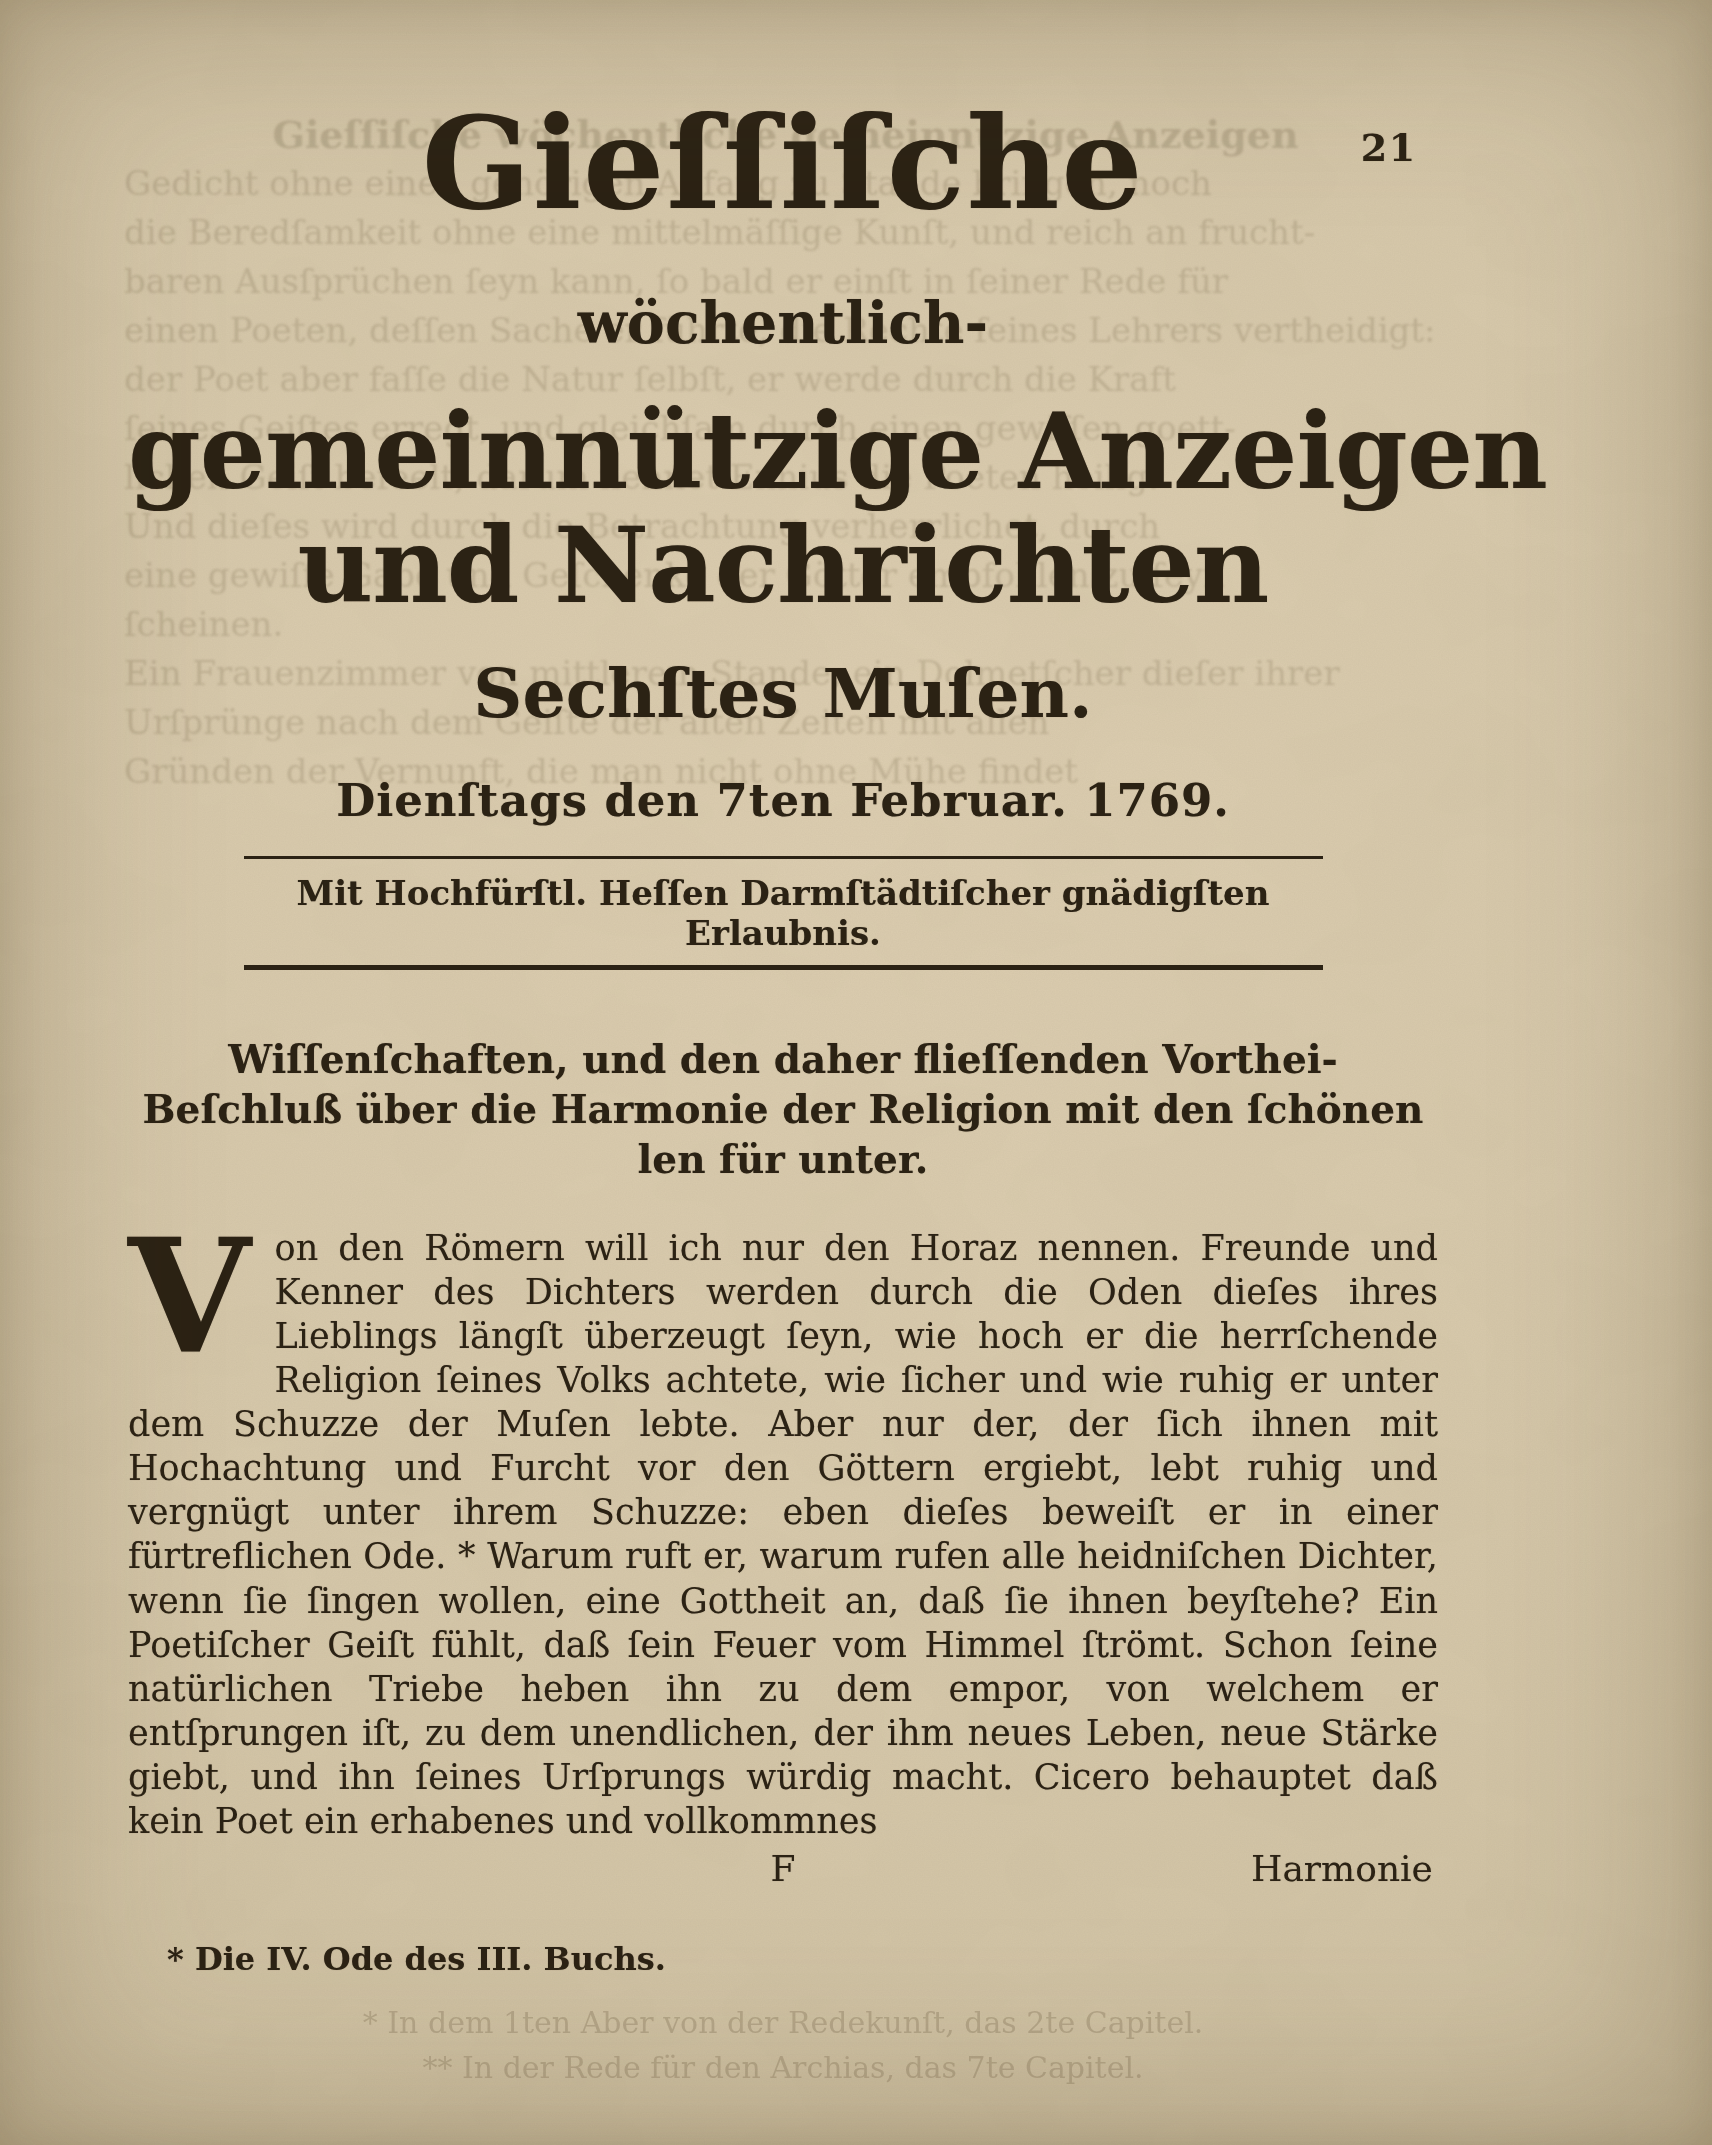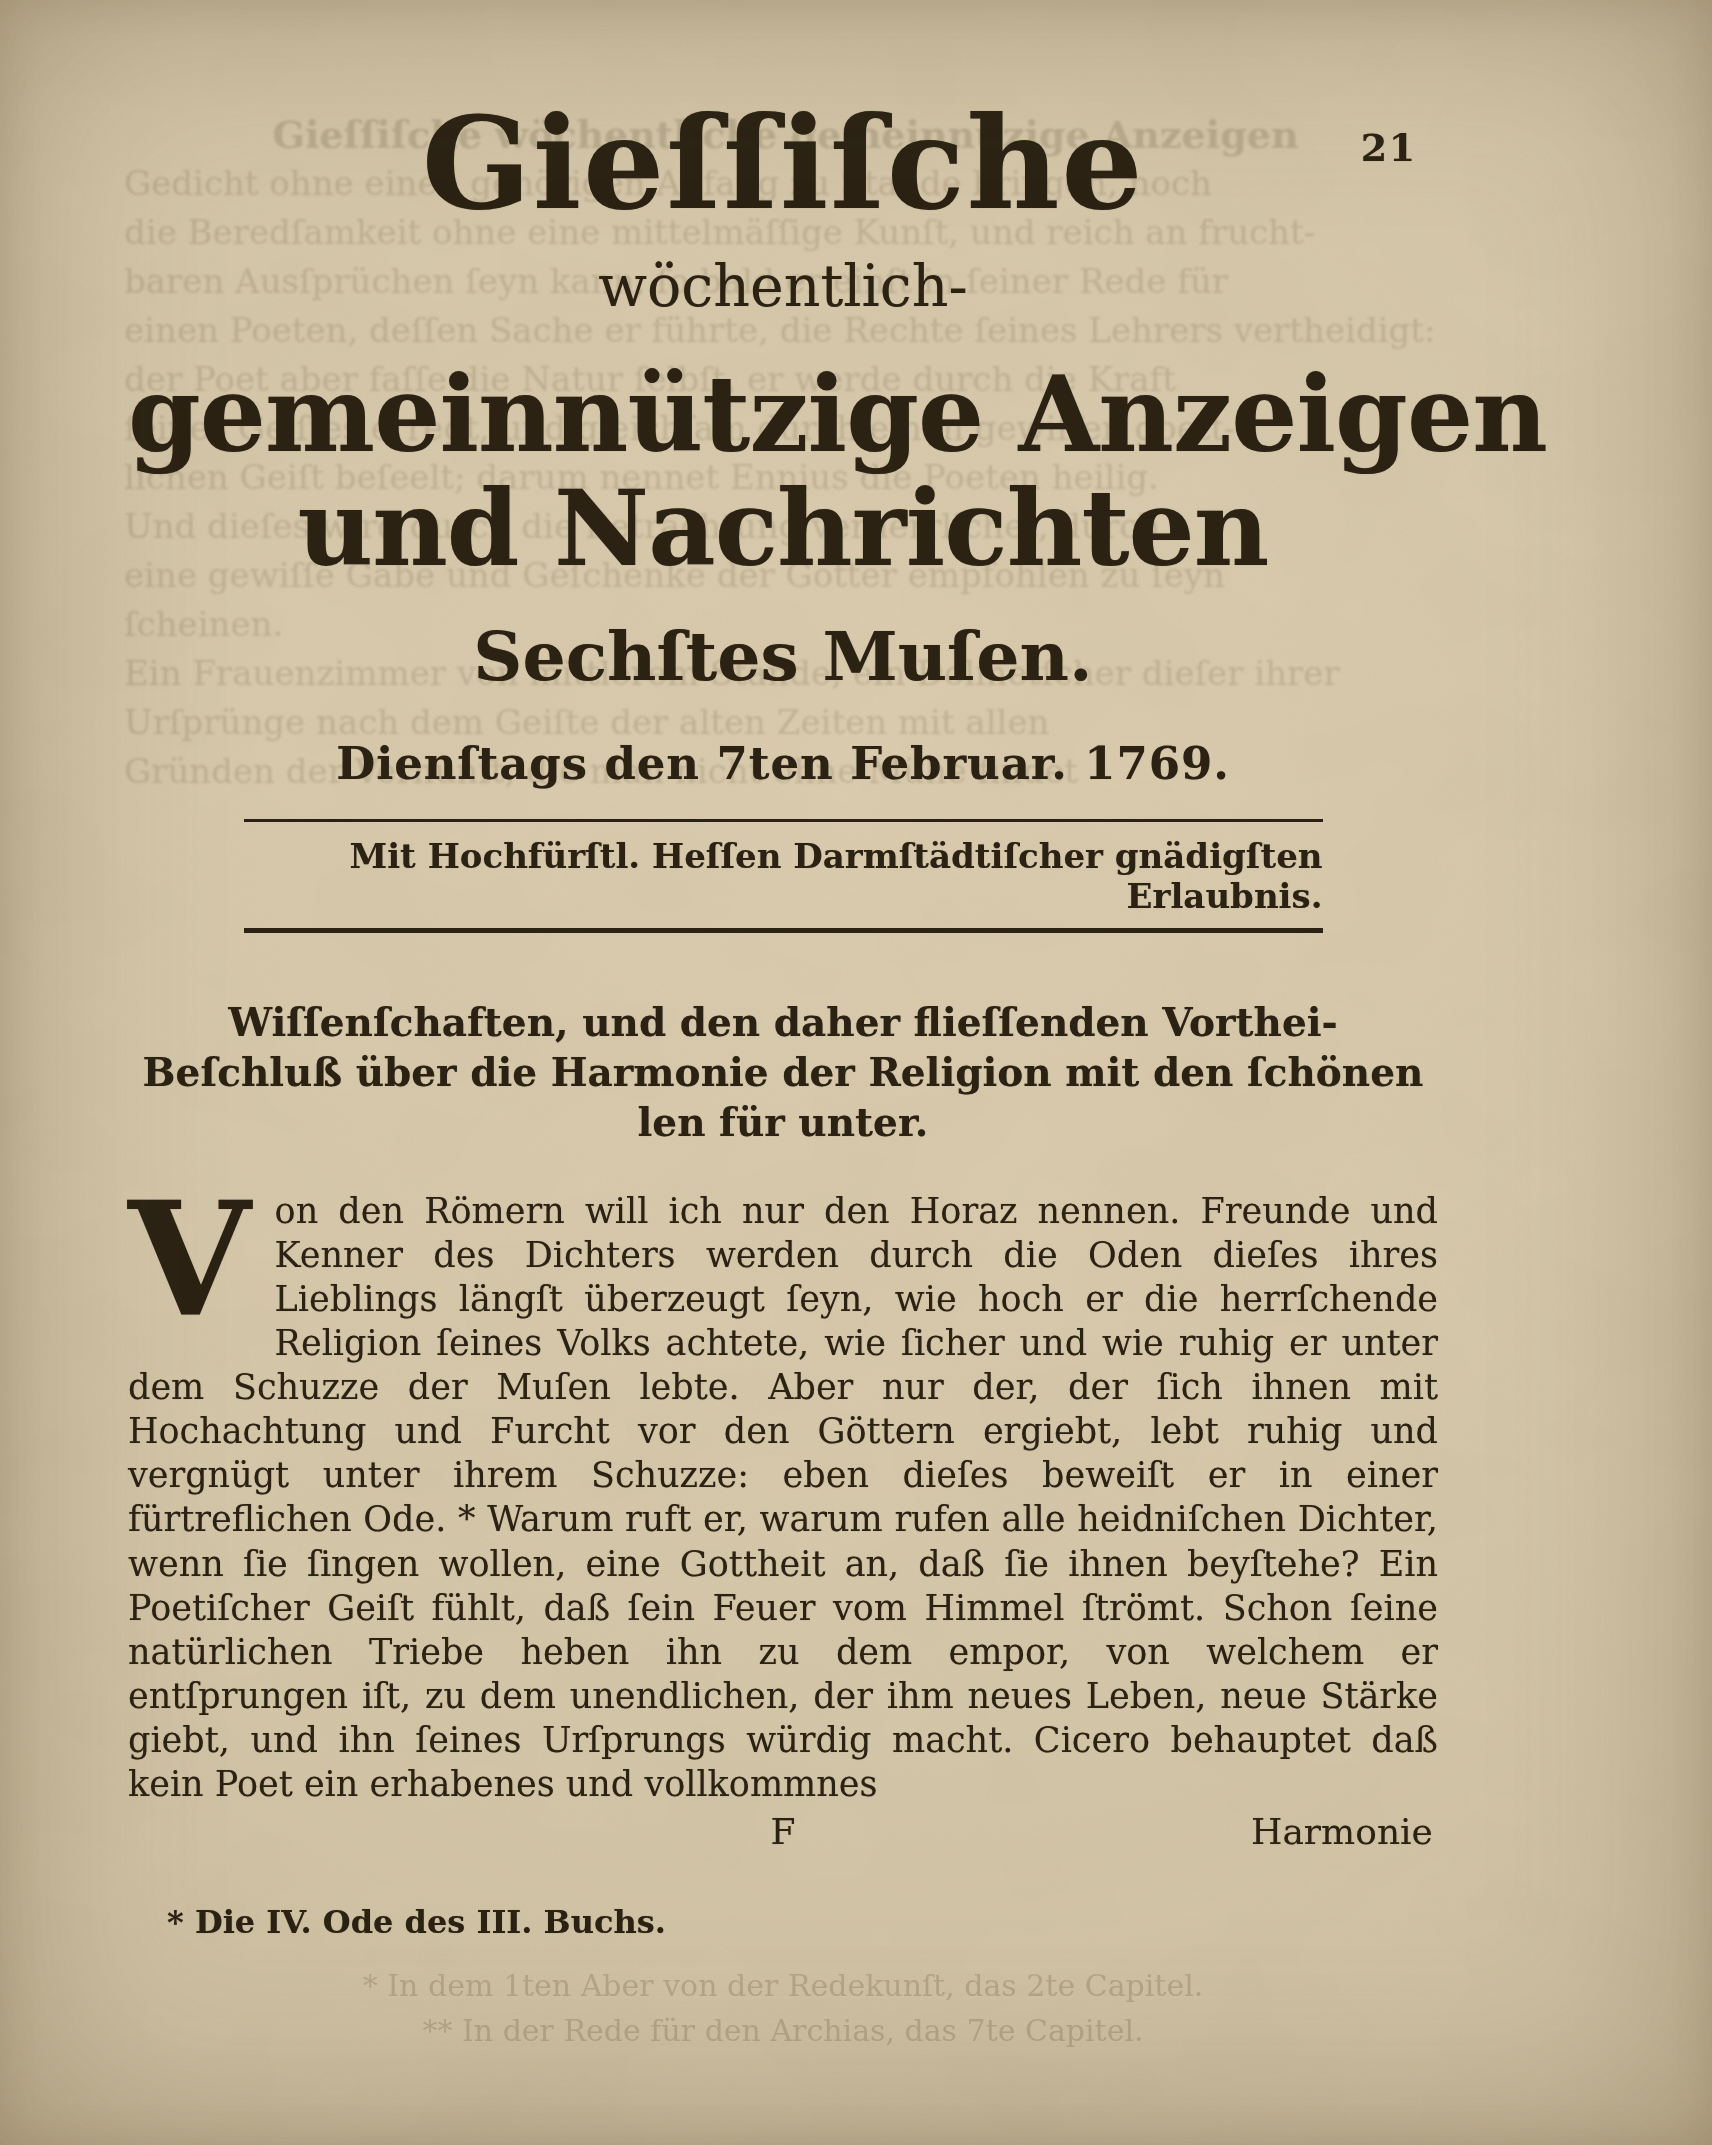--- a/index.html
+++ b/index.html
@@ -74,23 +74,23 @@
   .t1 {
     font-size: 128px;
     font-weight: bold;
     text-align: center;
     margin: 0;
     line-height: 1;
     letter-spacing: 1.7px;
   }
   .t2 {
     font-size: 57px;
-    font-weight: normal;
-    text-align: center;
-    margin-top: 26px;
+    font-weight: bold;
+    text-align: center;
+    margin-top: 62px;
   }
   .t3, .t4 {
     font-size: 104px;
     font-weight: bold;
     text-align: center;
     margin: 41px 0 0 0;
     line-height: 1.05;
     letter-spacing: -0.9px;
     white-space: nowrap;
   }
@@ -107,21 +107,21 @@
     text-align: center;
     margin-top: 41px;
     letter-spacing: 0.9px;
   }
   .privilege {
     width: 1079px;
     margin: 29px auto 0 auto;
     border-top: 3.4px solid #2b2214;
     border-bottom: 5.1px solid #2b2214;
     padding: 13.7px 0 12px 0;
-    text-align: right;
+    text-align: center;
     font-size: 34px;
     font-weight: bold;
   }
   .heading {
     margin-top: 65px;
     text-align: center;
     font-weight: bold;
     font-size: 39px;
     line-height: 1.28;
   }

